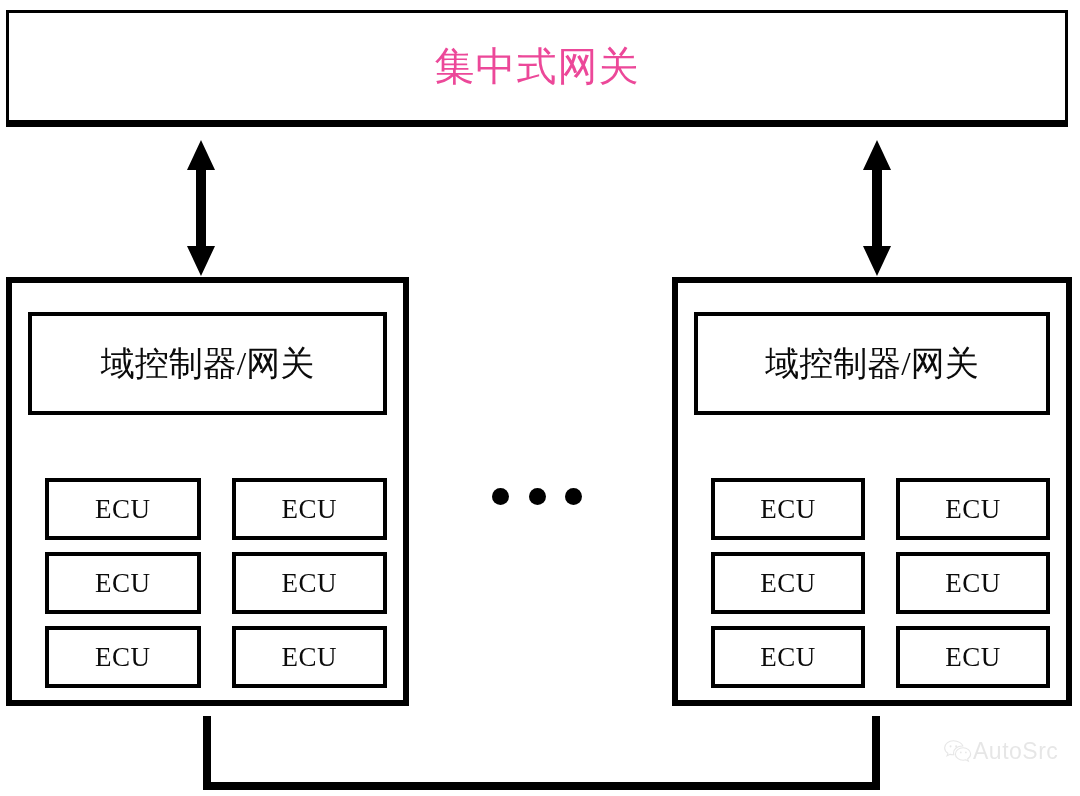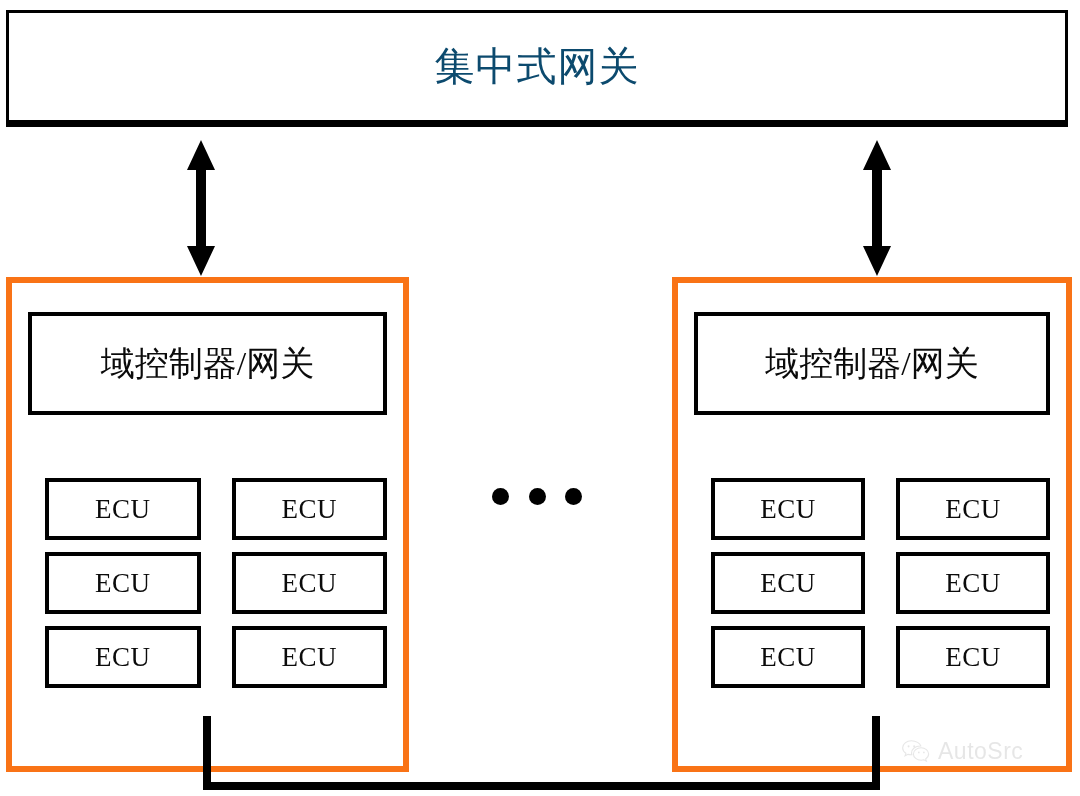--- a/index.html
+++ b/index.html
@@ -29,40 +29,40 @@
     border-bottom-width: 7px;
     box-sizing: border-box;
     display: flex;
     align-items: center;
     justify-content: center;
     background: #ffffff;
   }
   .gateway-label {
     font-size: 40px;
     line-height: 1;
-    color: #0c4a6e;
+    color: #ec4899;
     letter-spacing: 1px;
     font-family: "Liberation Serif", "DejaVu Serif", serif;
   }
 
   
   .arrow {
     position: absolute;
     width: 34px;
     height: 136px;
   }
   .arrow svg { display: block; }
 
   
   .domain-block {
     position: absolute;
     top: 277px;
     width: 403px;
-    height: 495px;
-    border: 6px solid #f97316;
+    height: 429px;
+    border: 6px solid #000000;
     box-sizing: border-box;
     background: #ffffff;
   }
   .domain-block.left  { left: 6px; }
   .domain-block.right { left: 672px; width: 400px; }
 
   .dc-box {
     position: absolute;
     left: 16px;
     top: 29px;
@@ -130,25 +130,24 @@
 
   
   .bus-seg { position: absolute; background: #000000; }
   .bus-left-drop  { left: 203px; top: 716px; width: 8px; height: 74px; }
   .bus-right-drop { left: 872px; top: 716px; width: 8px; height: 74px; }
   .bus-bottom     { left: 203px; top: 782px; width: 677px; height: 8px; }
 
   
   .watermark {
     position: absolute;
-    left: 901px;
+    left: 943px;
     top: 738px;
     display: flex;
     align-items: center;
-    gap: 7px;
     opacity: 0.34;
     pointer-events: none;
   }
   .wm-icon { width: 30px; height: 26px; display: block; }
   .wm-text {
     font-size: 23px;
     color: #b8b8b8;
     font-family: "Liberation Sans", "DejaVu Sans", sans-serif;
     letter-spacing: 0.5px;
     line-height: 1;

